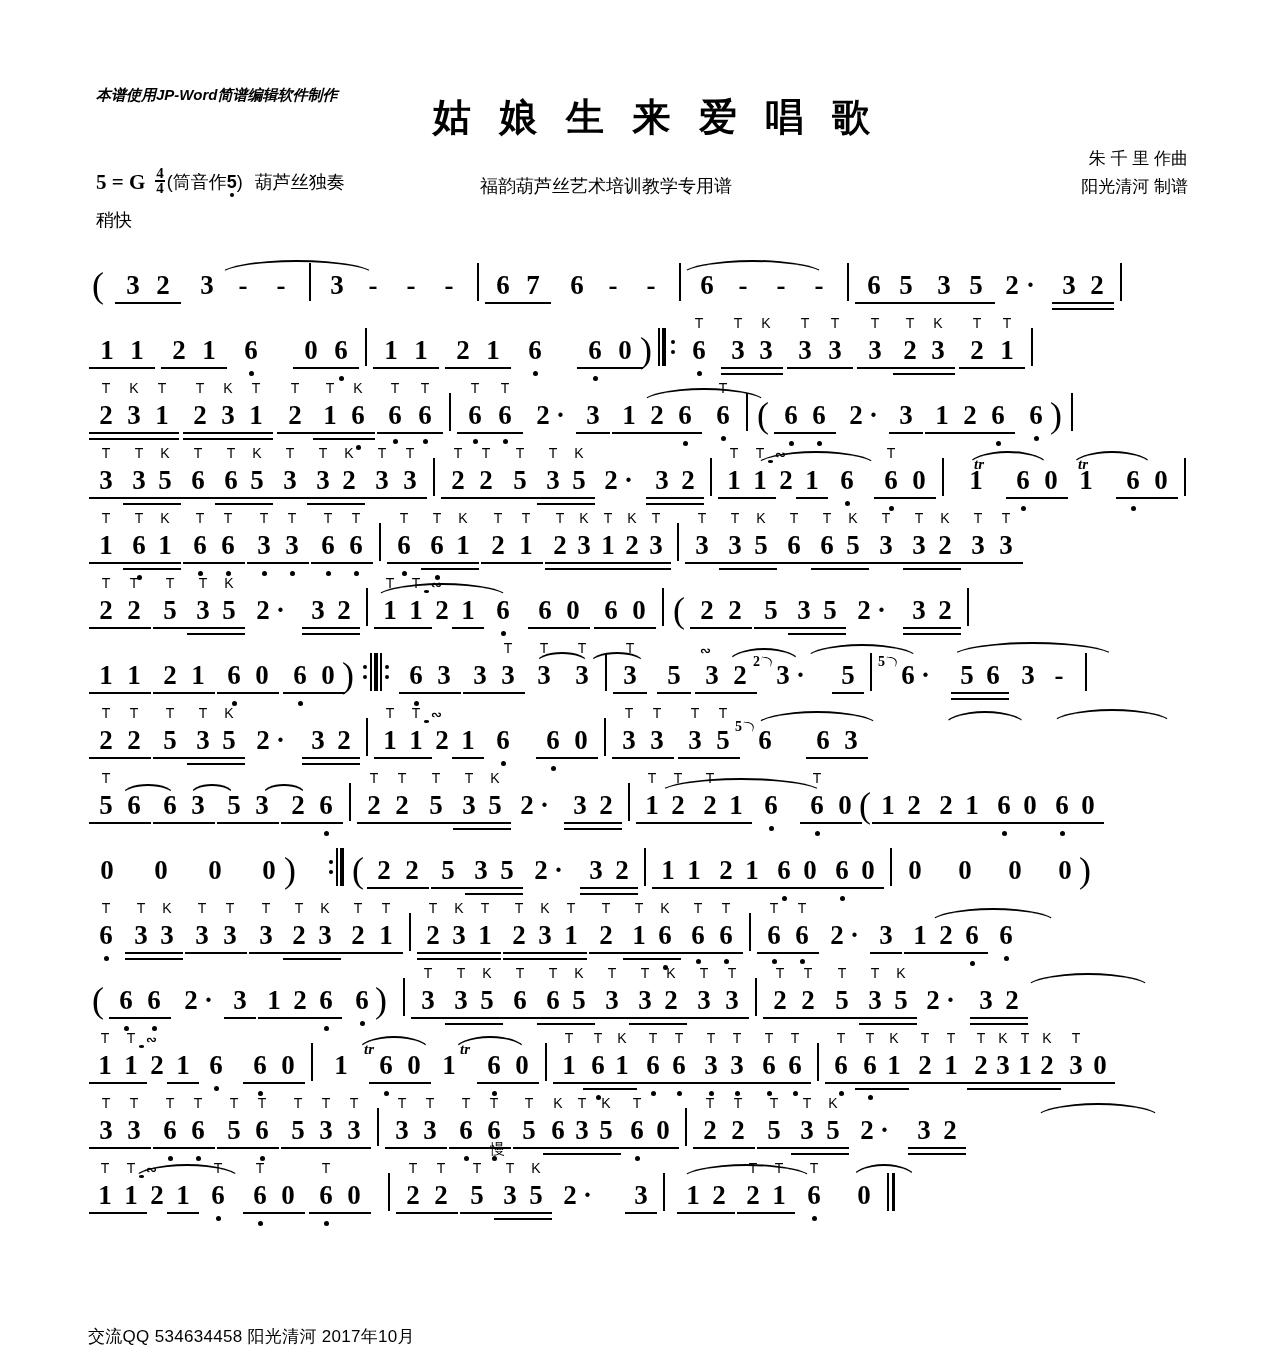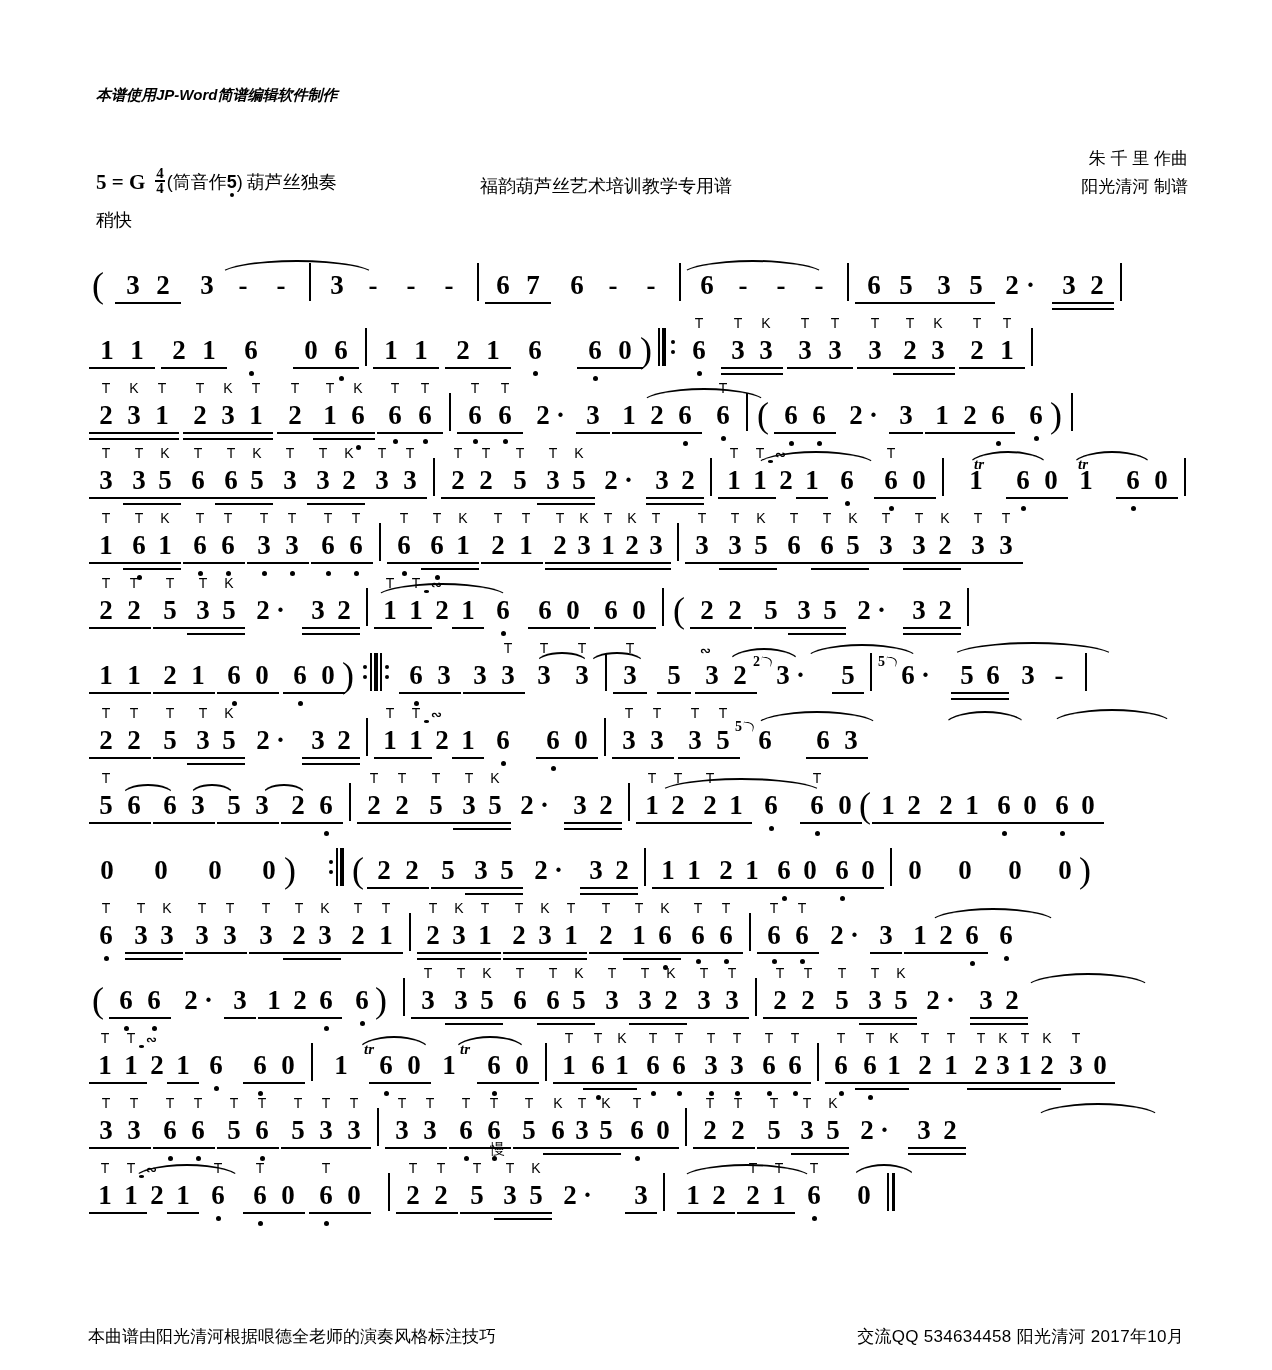--- a/index.html
+++ b/index.html
@@ -353,35 +353,36 @@
   .footer-left { white-space: nowrap; }
   .footer-right { white-space: nowrap; letter-spacing: 0.3px; }
 </style>
 </head>
 <body>
 
 <div class="page">
 
   <div class="software-note">本谱使用JP-Word简谱编辑软件制作</div>
 
+  <div class="title">姑 娘 生 来 爱 唱 歌</div>
 
   <div class="subtitle">福韵葫芦丝艺术培训教学专用谱</div>
 
   <div class="credits">
     <span class="credit-line">朱 千 里 作曲</span>
     <span class="credit-line">阳光清河 制谱</span>
   </div>
 
   <div class="keyline">
     <span class="keysig">5 = G</span>
     <span class="meter">
       <span class="num">4</span>
       <span class="den">4</span>
     </span>
-    <span class="keytext"><span>(筒音作</span><b class="lowdot-inline">5</b><span>)</span><span style="margin-left:4px;">葫芦丝独奏</span></span>
+    <span class="keytext"><span>(筒音作</span><b class="lowdot-inline">5</b><span>)</span><span style="margin-left:12px;">葫芦丝独奏</span></span>
   </div>
 
   <div class="tempo">稍快</div>
 
   <div class="staff">
 
     <div class="row">
       <div class="row-inner" style="left:8px;">
         <span class="paren">(</span>
         <span class="n beam1" style="width:30px;margin-left:14px;">
@@ -1992,17 +1993,16 @@
       </div>
       <div class="inline-tempo" style="left:406px; top:-20px;">慢</div>
       <div class="slur" style="left:50px; top:4px; width:104px;"></div>
       <div class="slur" style="left:598px; top:4px; width:128px;"></div>
       <div class="slur" style="left:768px; top:4px; width:62px;"></div>
     </div>
 
   </div>
 
   <div class="footer">
-    <span class="footer-left">本曲谱由阳光清河根据哏德全老师的演奏风格标注技巧</span>
     <span class="footer-right">交流QQ  534634458  阳光清河   2017年10月</span>
   </div>
 
 </div>
 
 </body></html>

